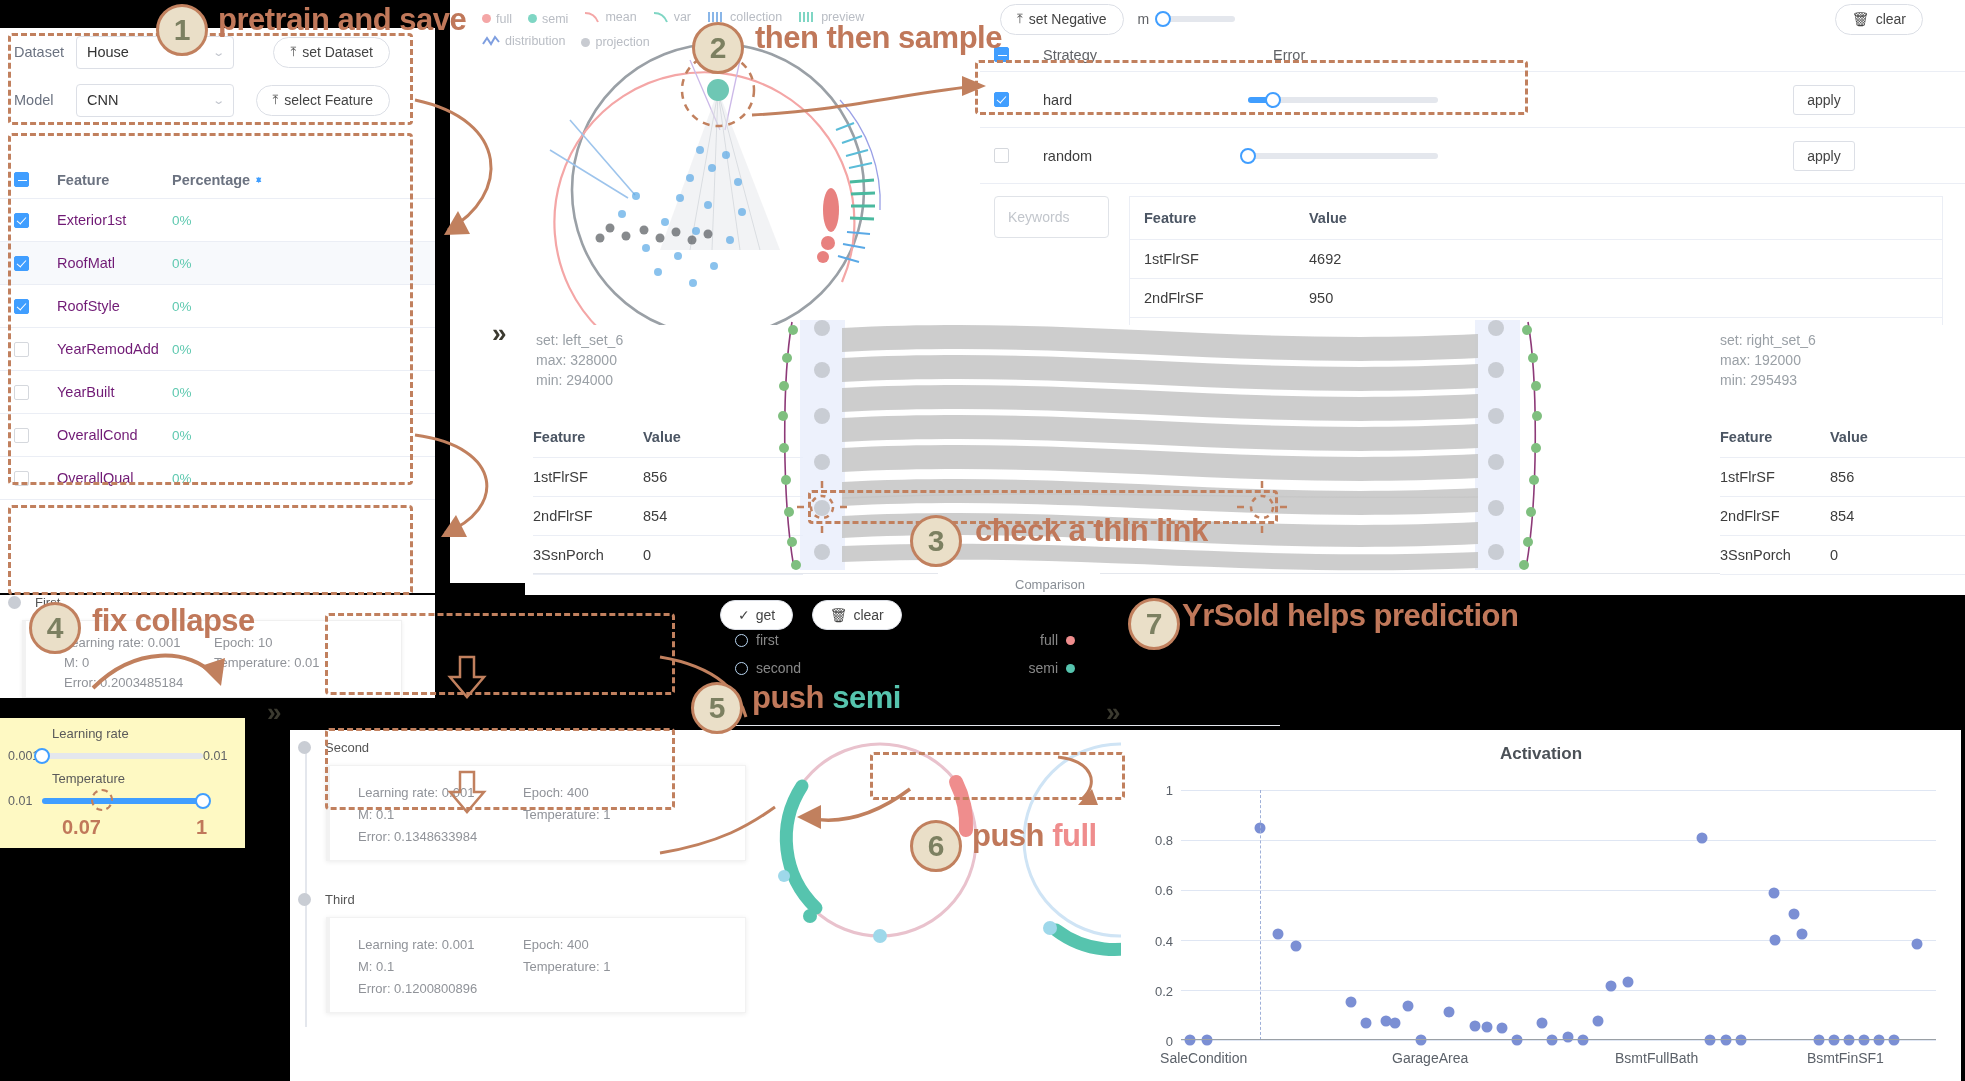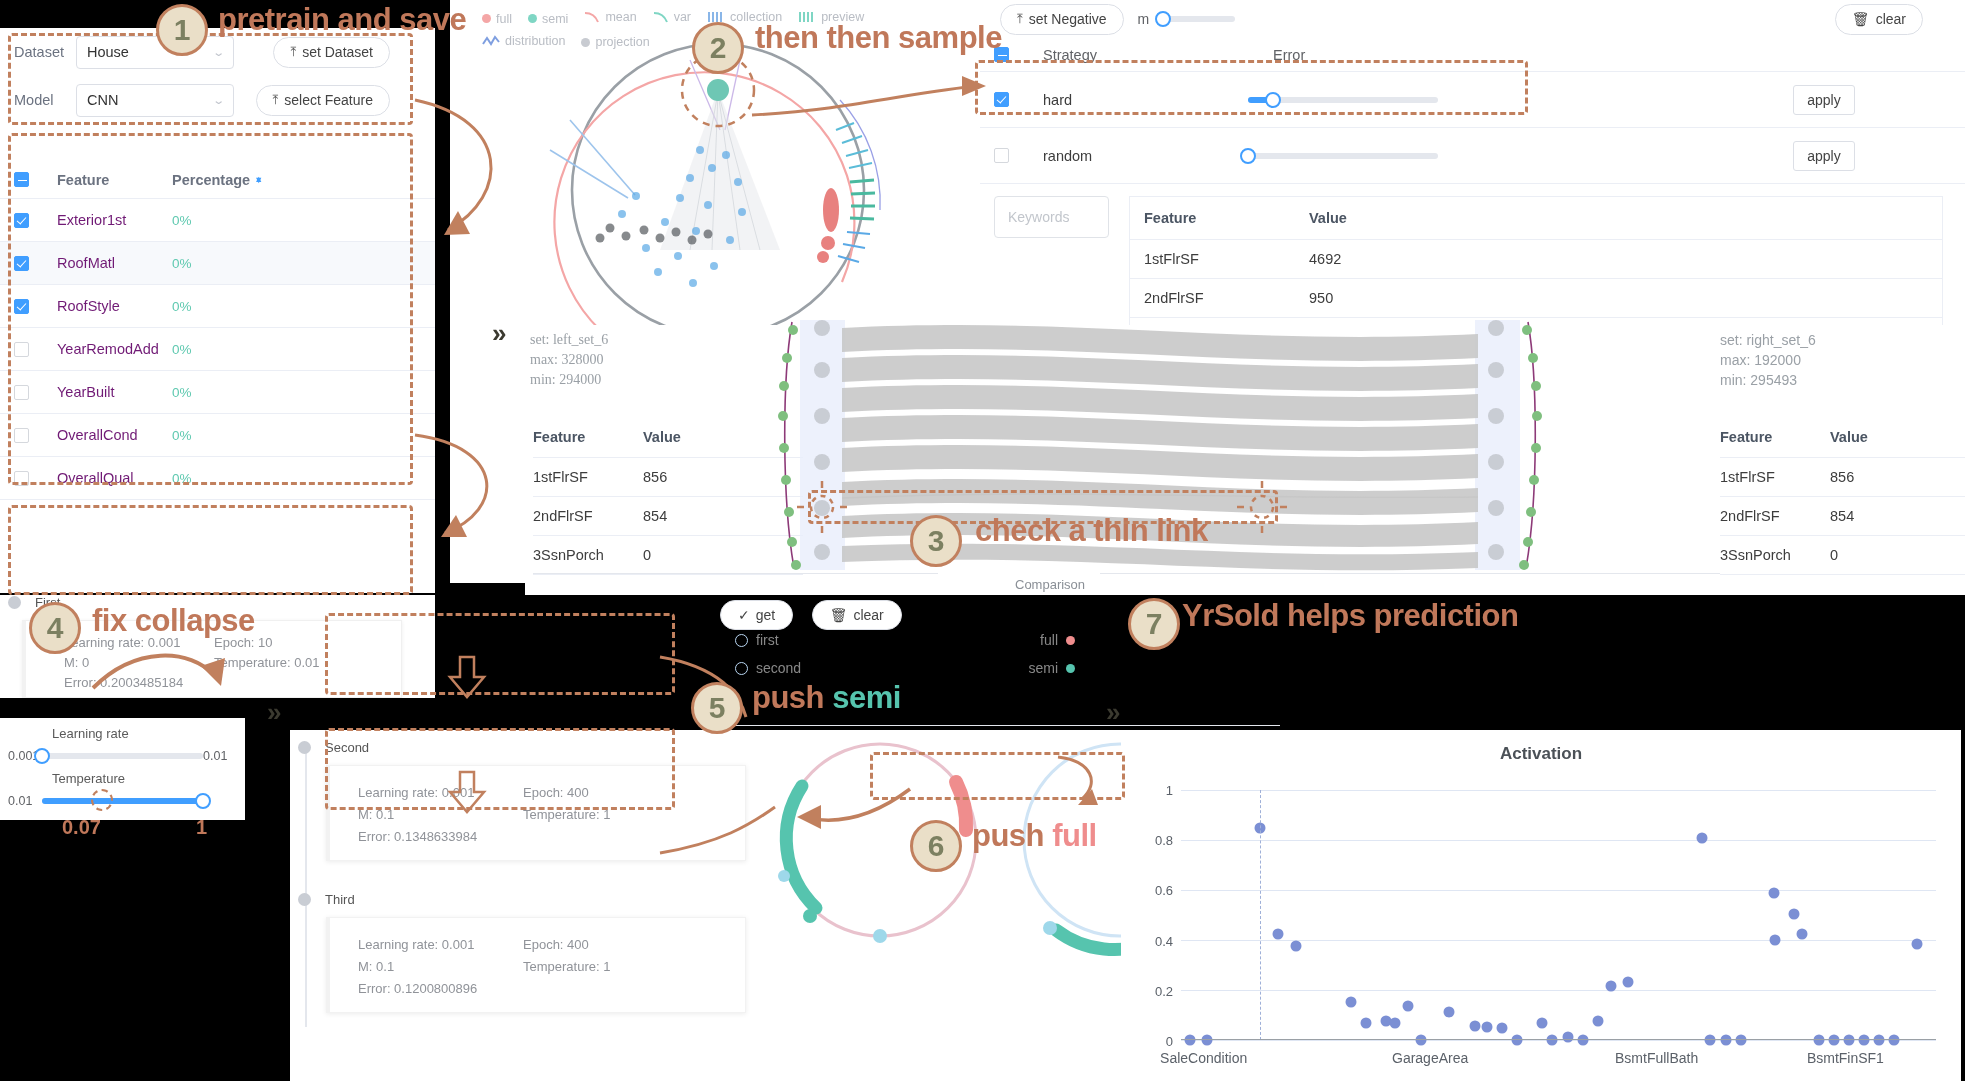--- a/index.html
+++ b/index.html
@@ -79,21 +79,21 @@
   .tl-title { font-size:13px; color:#555; margin-left:14px; }
   .run-card {
     margin:10px 0 0 22px; width:380px; height:78px; background:#fff;
     border:1px solid #f0f0f0; border-left:4px solid #f2f2f2;
     box-shadow:0 1px 4px rgba(0,0,0,.07);
     display:flex; padding:12px 0 0 38px; font-size:13px; color:#909399;
   }
   .run-col { width:150px; line-height:20px; }
 
   
-  #slider-panel { position:absolute; left:0px; top:718px; width:245px; height:102px; background:#ffffff; padding:8px 0 0 0; }
+  #slider-panel { position:absolute; left:0px; top:718px; width:245px; height:130px; background:#fef9c3; padding:8px 0 0 0; }
   .sl-title { font-size:13px; color:#5a5a5a; margin-left:52px; }
   .sl-row { display:flex; align-items:center; height:30px; padding:0 8px; gap:0; }
   .sl-min, .sl-max { font-size:12.5px; color:#606266; width:34px; }
   .sl-max { text-align:left; }
   .sl-track { position:relative; flex:1; height:6px; background:#e4e7ed; border-radius:3px; }
   .sl-fill { position:absolute; left:0; top:0; height:6px; background:#409eff; border-radius:3px; }
   .sl-knob {
     position:absolute; width:16px; height:16px; border-radius:50%;
     background:#fff; border:2px solid #409eff; top:-5px; transform:translateX(-50%);
   }
@@ -488,21 +488,21 @@
             <div class="fv-c1">3SsnPorch</div>
             <div>0</div>
           </div>
         </div>
     </div>
   </div>
 </div>
 
 <div class="panel" id="sankey-panel">
 
-  <div class="set-info" style="left:5px;top:5px;font-family:Liberation Serif, serif;">
+  <div class="set-info" style="left:11px;top:5px;">
     <div>set: left_set_6</div>
     <div>max: 328000</div>
     <div>min: 294000</div>
   </div>
   <div class="dv-table" style="left:8px;top:92px;">
     <div class="dv-head">
       <div class="dv-c1">Feature</div>
       <div>Value</div>
     </div>
     <div id="left-dv-rows">

